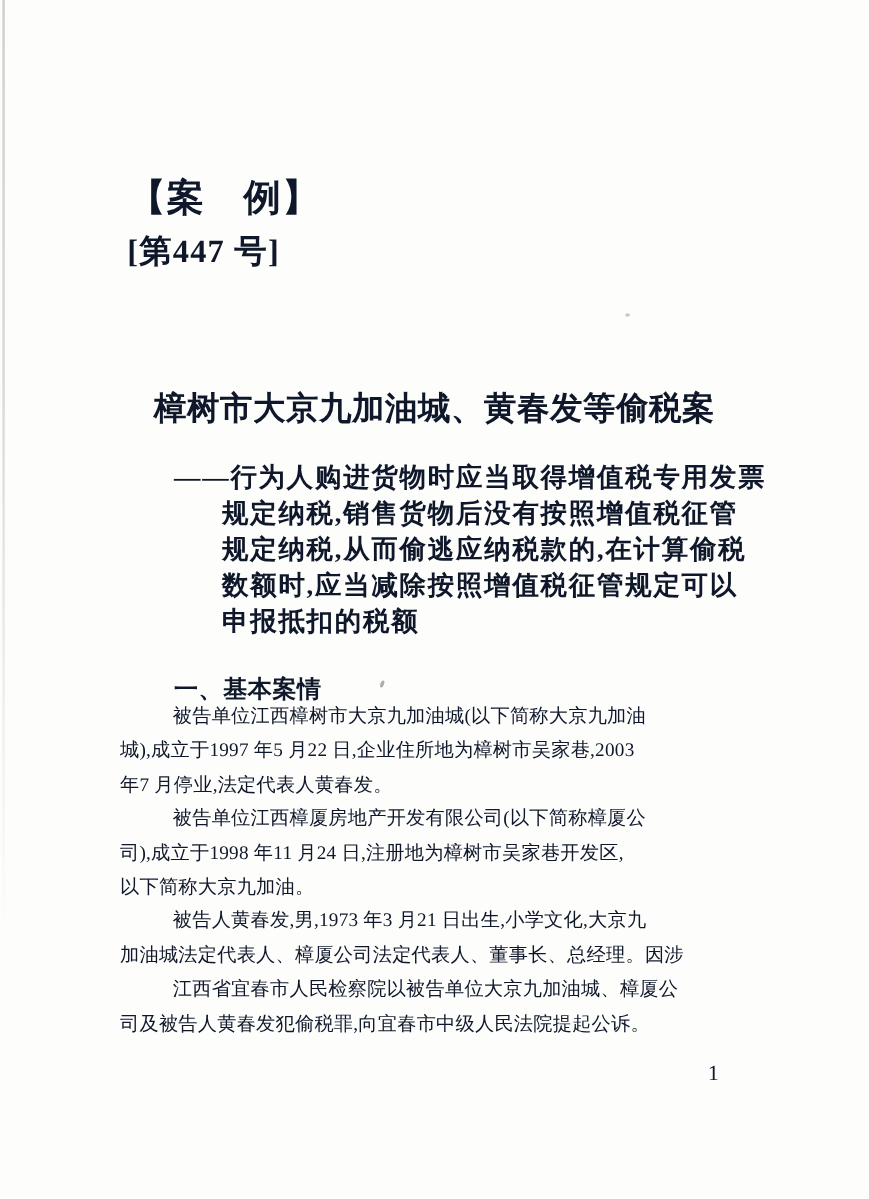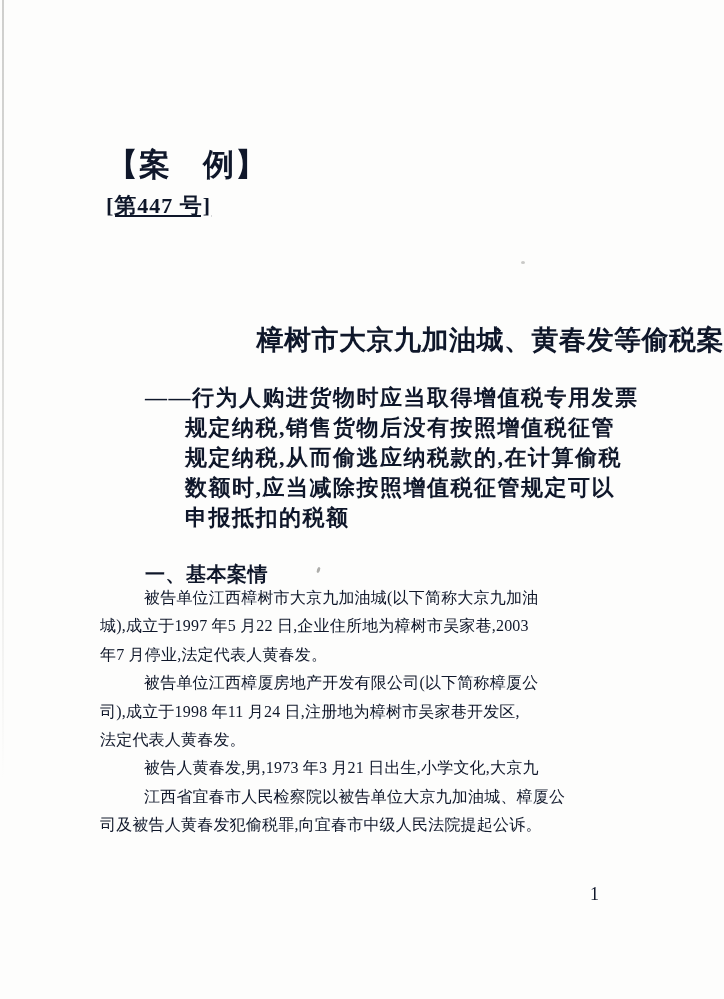--- a/index.html
+++ b/index.html
@@ -39,32 +39,31 @@
     top: 144px;
     font-size: 31px;
     font-weight: bold;
     letter-spacing: 1px;
     white-space: nowrap;
   }
   .case-number {
     position: absolute;
     left: 106px;
     top: 191px;
-    font-size: 22px;
+    font-size: 27px;
     font-weight: bold;
     letter-spacing: 1px;
     white-space: nowrap;
-    text-decoration: underline;
   }
   .doc-title {
     position: absolute;
     left: 0;
     top: 322px;
     width: 724px;
-    text-align: right;
+    text-align: center;
     font-size: 27px;
     font-weight: bold;
     letter-spacing: 0.5px;
     white-space: nowrap;
   }
   .subtitle {
     position: absolute;
     left: 145px;
     top: 383px;
     width: 480px;
@@ -137,21 +136,22 @@
   </div>
 
   <div class="section-heading">一、基本案情</div>
 
   <div class="body-block">
     <div class="body-line indent">被告单位江西樟树市大京九加油城(以下简称大京九加油</div>
     <div class="body-line">城),成立于1997 年5 月22 日,企业住所地为樟树市吴家巷,2003</div>
     <div class="body-line">年7 月停业,法定代表人黄春发。</div>
     <div class="body-line indent">被告单位江西樟厦房地产开发有限公司(以下简称樟厦公</div>
     <div class="body-line">司),成立于1998 年11 月24 日,注册地为樟树市吴家巷开发区,</div>
-    <div class="body-line">法定代表人黄春发。</div>
+    <div class="body-line">以下简称大京九加油。</div>
     <div class="body-line indent">被告人黄春发,男,1973 年3 月21 日出生,小学文化,大京九</div>
+    <div class="body-line">加油城法定代表人、樟厦公司法定代表人、董事长、总经理。因涉</div>
     <div class="body-line indent">江西省宜春市人民检察院以被告单位大京九加油城、樟厦公</div>
     <div class="body-line">司及被告人黄春发犯偷税罪,向宜春市中级人民法院提起公诉。</div>
   </div>
 
   <div class="page-number">1</div>
 
 </div>
 
 </body></html>

